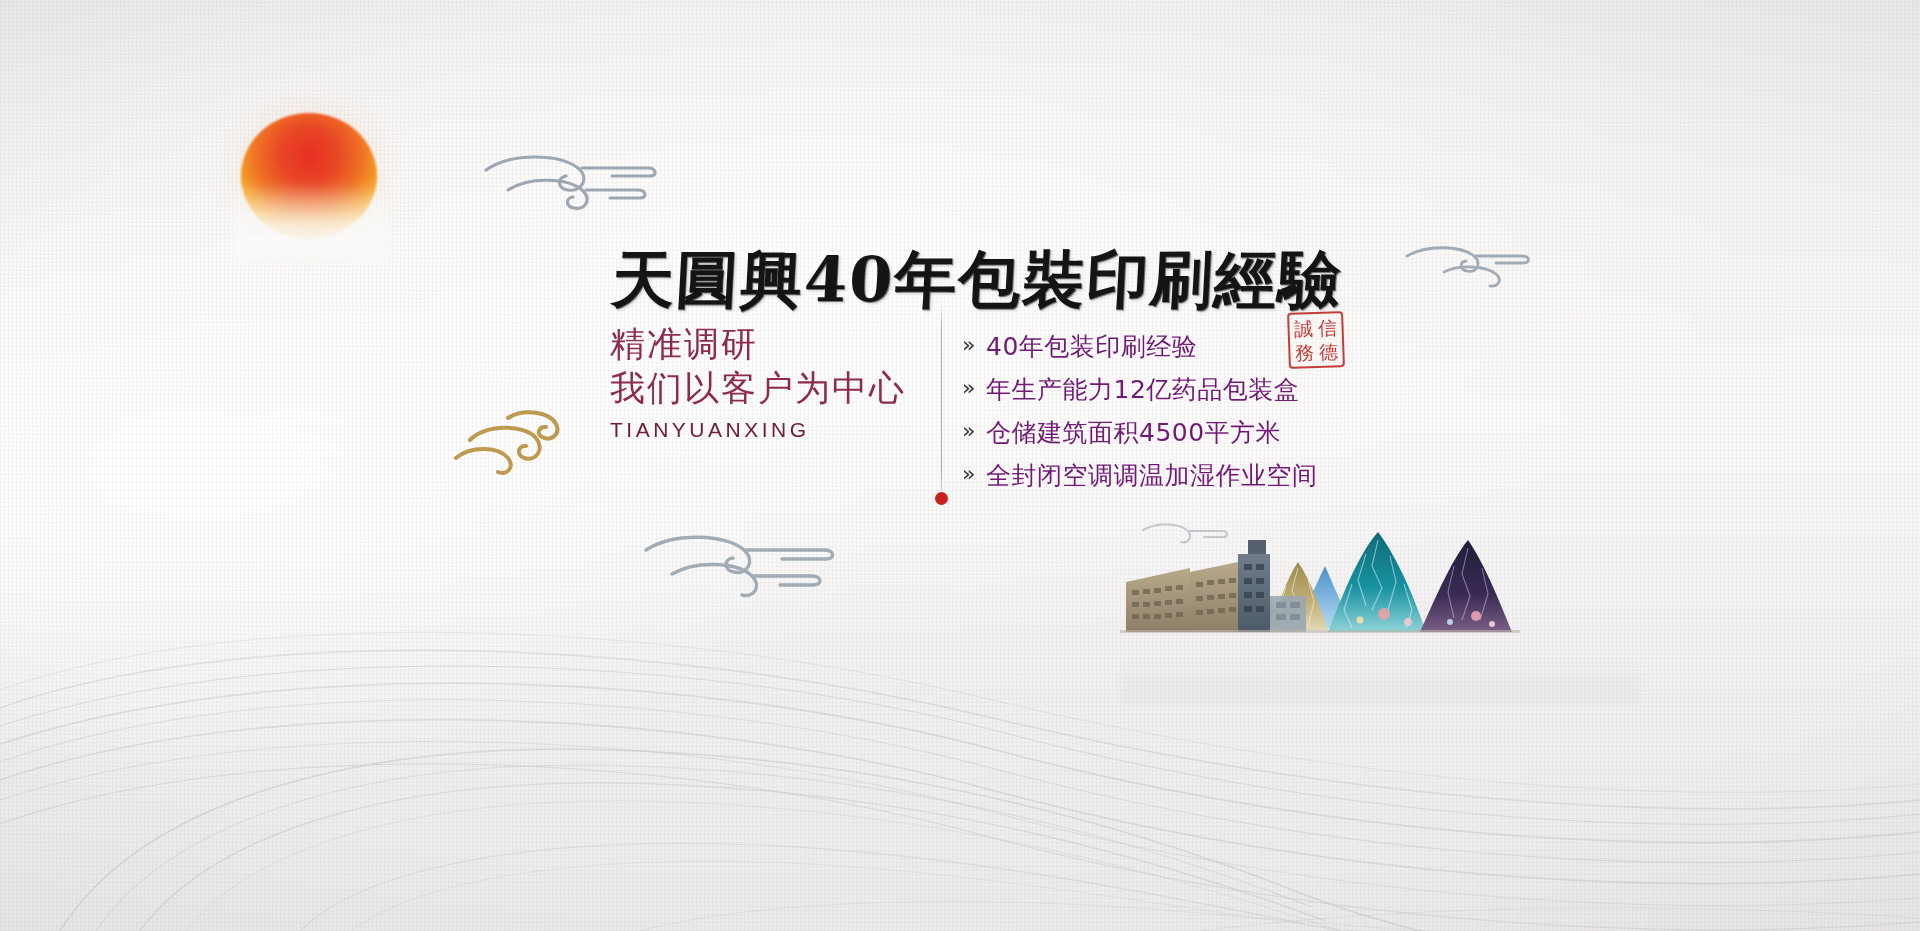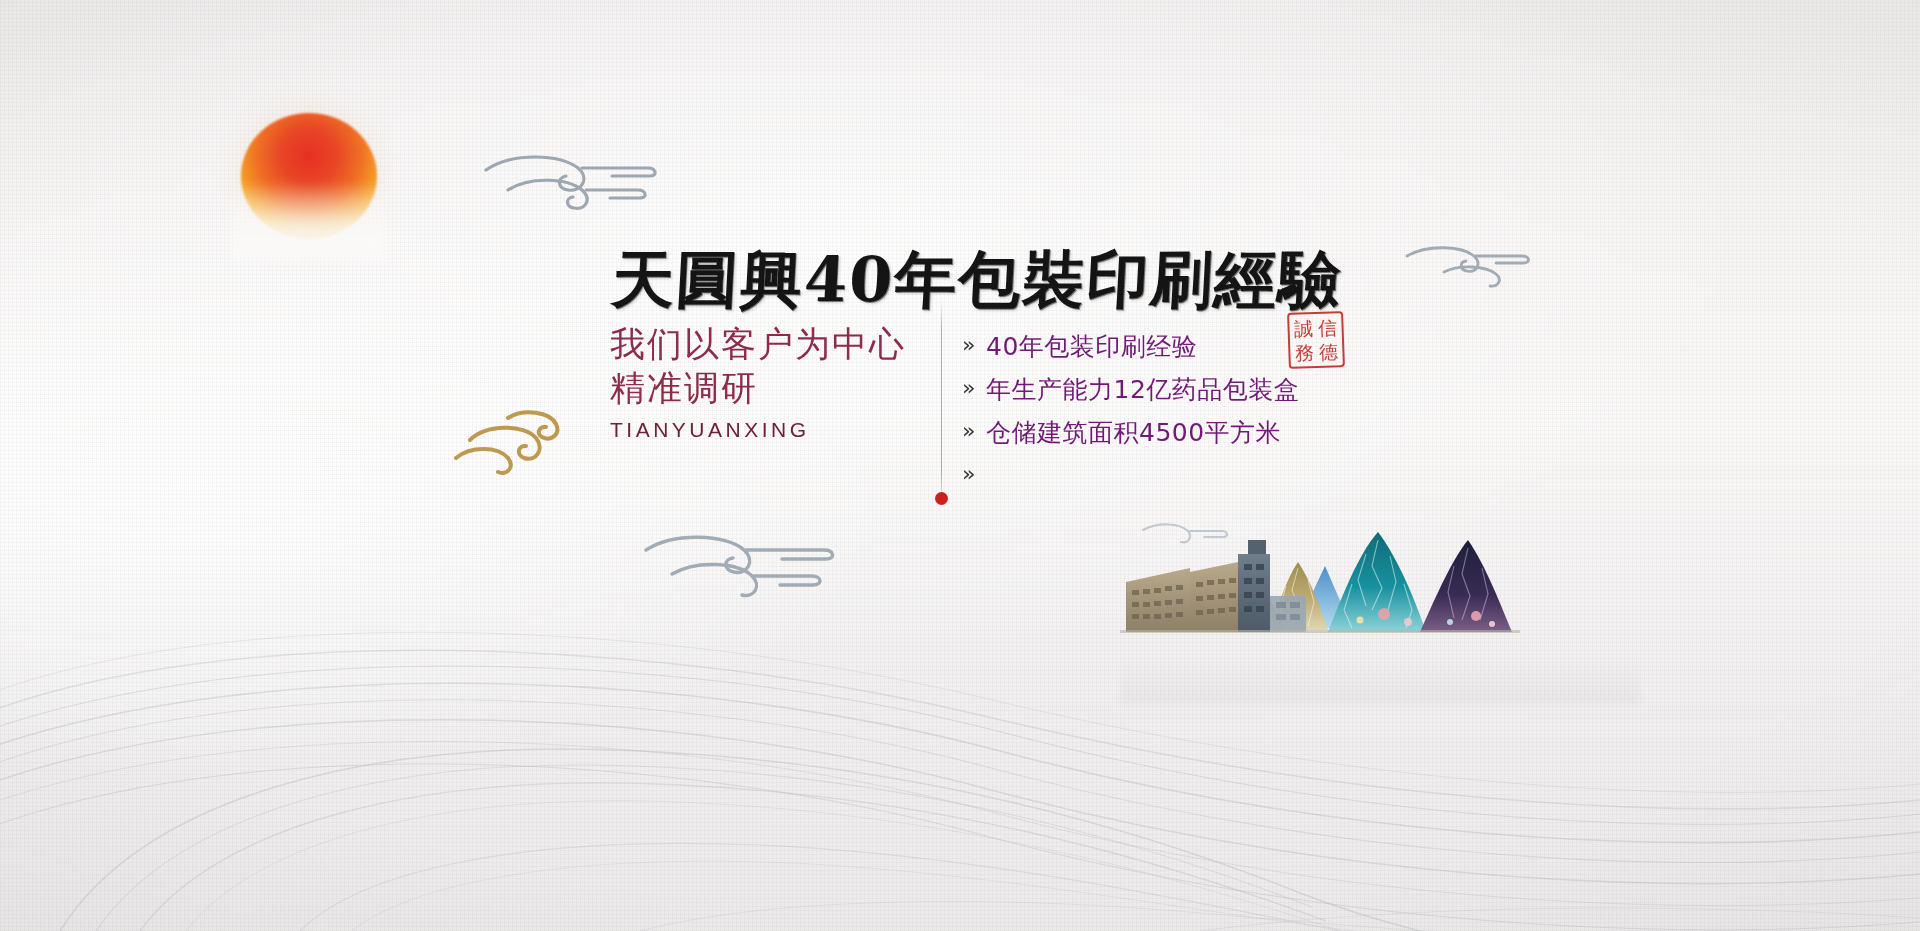--- a/index.html
+++ b/index.html
@@ -313,22 +313,22 @@
         <path d="M104 22 L 182 22 C 192 22, 194 31, 184 31 L 140 31"></path>
         <path d="M30 46 C 54 32, 96 34, 110 48 C 120 58, 112 70, 100 67"></path>
         <path d="M112 48 L 170 48 C 180 48, 181 57, 171 57 L 138 57"></path>
       </g>
     </svg>
   </div>
 
   <div class="headline">天圓興40年包裝印刷經驗</div>
 
   <div class="slogan">
+    <div class="slogan-line">精准调研</div>
     <div class="slogan-line">我们以客户为中心</div>
-    <div class="slogan-line">精准调研</div>
     <div class="slogan-en">TIANYUANXING</div>
   </div>
 
   <div class="divider"></div>
   <div class="divider-dot"></div>
 
   <div class="bullets">
     <div class="bullet-row">
       <span class="bullet-mark">»</span>
       <span class="bullet-text">40年包装印刷经验</span>
@@ -336,20 +336,21 @@
     <div class="bullet-row">
       <span class="bullet-mark">»</span>
       <span class="bullet-text">年生产能力12亿药品包装盒</span>
     </div>
     <div class="bullet-row">
       <span class="bullet-mark">»</span>
       <span class="bullet-text">仓储建筑面积4500平方米</span>
     </div>
     <div class="bullet-row">
       <span class="bullet-mark">»</span>
+      <span class="bullet-text">全封闭空调调温加湿作业空间</span>
     </div>
   </div>
 
   <div class="seal">
     <span>誠</span>
     <span>信</span>
     <span>務</span>
     <span>德</span>
   </div>
 

